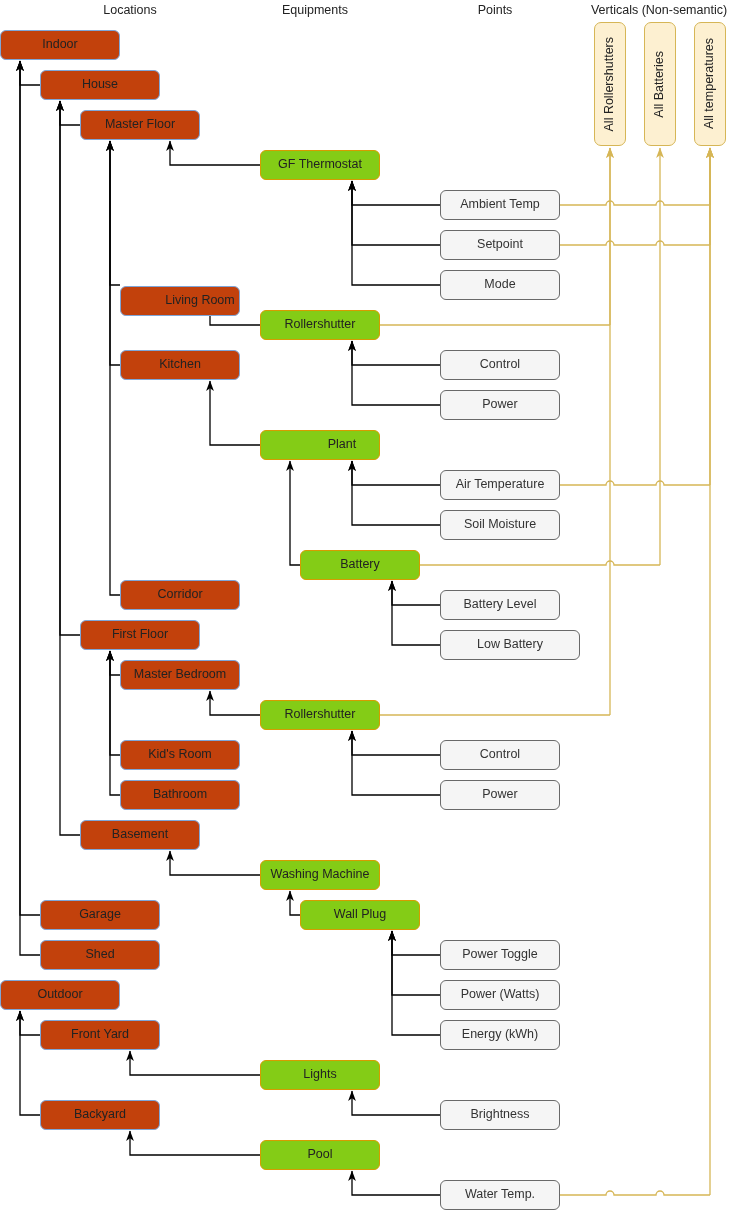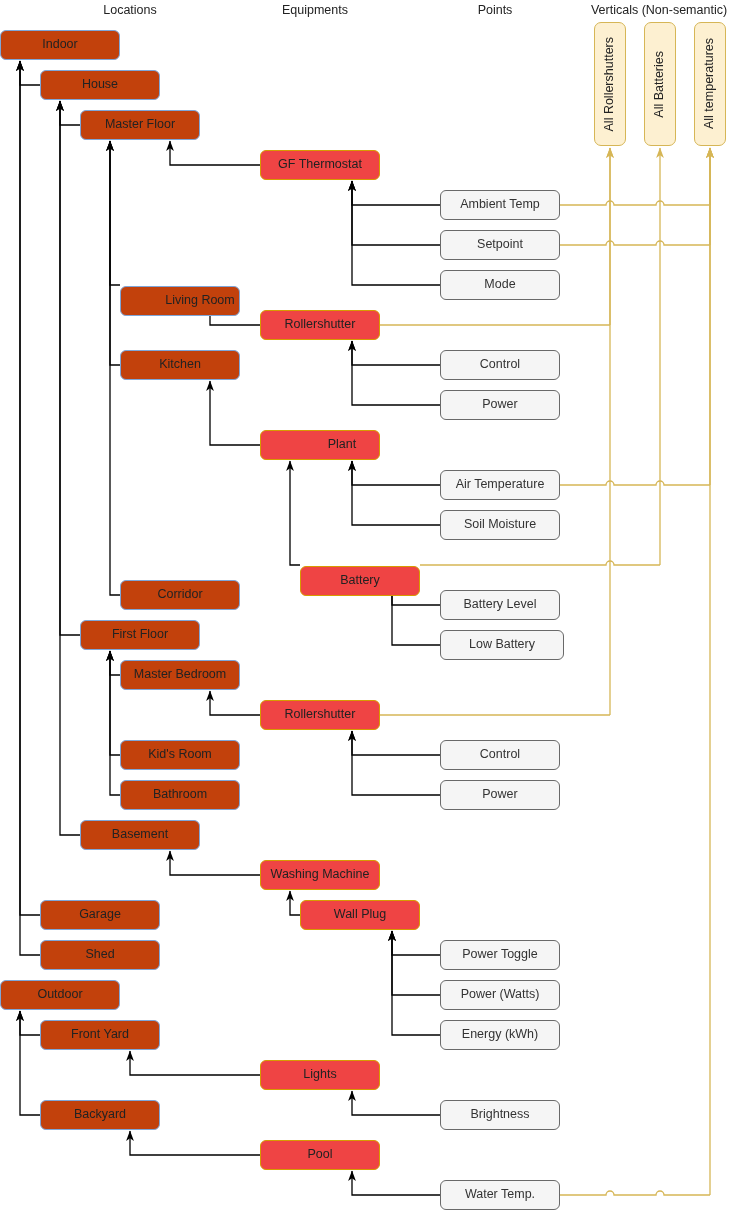--- a/index.html
+++ b/index.html
@@ -4,21 +4,21 @@
 <style>
   html,body{margin:0;padding:0;background:#ffffff;}
   body{font-family:"Liberation Sans", sans-serif;}
   #stage{position:relative;width:736px;height:1211px;overflow:hidden;background:#fff;}
   svg.wires{position:absolute;left:0;top:0;width:736px;height:1211px;pointer-events:none;}
   .hdr{position:absolute;font-size:12.5px;color:#222;white-space:nowrap;text-align:center;}
   .node{position:absolute;box-sizing:border-box;border-radius:6px;display:flex;
         align-items:center;justify-content:center;font-size:12.5px;color:#222;
         text-align:center;line-height:1.1;}
   .loc{background:#c2410c;border:1px solid #7ea6d9;}
-  .eq{background:#ef4444;border:1px solid #d79b00;}
+  .eq{background:#84cc16;border:1px solid #d79b00;}
   .pt{background:#f5f5f5;border:1px solid #696969;color:#333;}
   .vert{background:#fdf0d1;border:1.3px solid #d6b656;border-radius:7px;
         display:flex;align-items:center;justify-content:center;}
   .vert span{writing-mode:vertical-rl;transform:rotate(180deg);font-size:12.5px;color:#222;white-space:nowrap;}
 </style>
 </head>
 <body>
 
 <div id="stage">
   <svg class="wires" id="wires" viewBox="0 0 736 1211">
@@ -107,35 +107,35 @@
       <div class="node loc" style="left: 120px; top: 780px; width: 120px; height: 30px;">Bathroom</div>
       <div class="node loc" style="left: 80px; top: 820px; width: 120px; height: 30px;">Basement</div>
       <div class="node loc" style="left: 40px; top: 900px; width: 120px; height: 30px;">Garage</div>
       <div class="node loc" style="left: 40px; top: 940px; width: 120px; height: 30px;">Shed</div>
       <div class="node loc" style="left: 0px; top: 980px; width: 120px; height: 30px;">Outdoor</div>
       <div class="node loc" style="left: 40px; top: 1020px; width: 120px; height: 30px;">Front Yard</div>
       <div class="node loc" style="left: 40px; top: 1100px; width: 120px; height: 30px;">Backyard</div>
       <div class="node eq" style="left: 260px; top: 150px; width: 120px; height: 30px;">GF Thermostat</div>
       <div class="node eq" style="left: 260px; top: 310px; width: 120px; height: 30px;">Rollershutter</div>
       <div class="node eq" style="left: 260px; top: 430px; width: 120px; height: 30px; padding-left: 44px;">Plant</div>
-      <div class="node eq" style="left: 300px; top: 550px; width: 120px; height: 30px; margin-top: 16px;">Battery</div>
+      <div class="node eq" style="left: 300px; top: 550px; width: 120px; height: 30px;">Battery</div>
       <div class="node eq" style="left: 260px; top: 700px; width: 120px; height: 30px;">Rollershutter</div>
       <div class="node eq" style="left: 260px; top: 860px; width: 120px; height: 30px;">Washing Machine</div>
       <div class="node eq" style="left: 300px; top: 900px; width: 120px; height: 30px;">Wall Plug</div>
       <div class="node eq" style="left: 260px; top: 1060px; width: 120px; height: 30px;">Lights</div>
       <div class="node eq" style="left: 260px; top: 1140px; width: 120px; height: 30px;">Pool</div>
       <div class="node pt" style="left: 440px; top: 190px; width: 120px; height: 30px;">Ambient Temp</div>
       <div class="node pt" style="left: 440px; top: 230px; width: 120px; height: 30px;">Setpoint</div>
       <div class="node pt" style="left: 440px; top: 270px; width: 120px; height: 30px;">Mode</div>
       <div class="node pt" style="left: 440px; top: 350px; width: 120px; height: 30px;">Control</div>
       <div class="node pt" style="left: 440px; top: 390px; width: 120px; height: 30px;">Power</div>
       <div class="node pt" style="left: 440px; top: 470px; width: 120px; height: 30px;">Air Temperature</div>
       <div class="node pt" style="left: 440px; top: 510px; width: 120px; height: 30px;">Soil Moisture</div>
       <div class="node pt" style="left: 440px; top: 590px; width: 120px; height: 30px;">Battery Level</div>
-      <div class="node pt" style="left: 440px; top: 630px; width: 124px; height: 30px; text-align: center;">Low Battery</div>
+      <div class="node pt" style="left: 440px; top: 630px; width: 140px; height: 30px; text-align: center;">Low Battery</div>
       <div class="node pt" style="left: 440px; top: 740px; width: 120px; height: 30px;">Control</div>
       <div class="node pt" style="left: 440px; top: 780px; width: 120px; height: 30px;">Power</div>
       <div class="node pt" style="left: 440px; top: 940px; width: 120px; height: 30px;">Power Toggle</div>
       <div class="node pt" style="left: 440px; top: 980px; width: 120px; height: 30px;">Power (Watts)</div>
       <div class="node pt" style="left: 440px; top: 1020px; width: 120px; height: 30px;">Energy (kWh)</div>
       <div class="node pt" style="left: 440px; top: 1100px; width: 120px; height: 30px;">Brightness</div>
       <div class="node pt" style="left: 440px; top: 1180px; width: 120px; height: 30px;">Water Temp.</div>
       <div class="node vert" style="left: 594px; top: 22px; width: 32px; height: 124px;">
         <span>All Rollershutters</span>
       </div>

